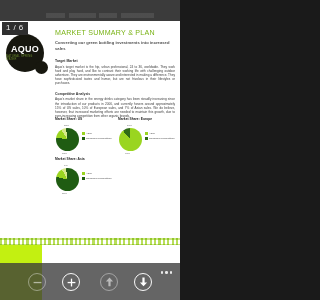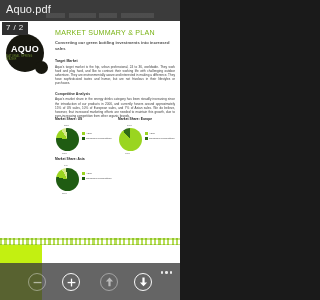--- a/index.html
+++ b/index.html
@@ -150,27 +150,26 @@
     display: flex; gap: 2px;
   }
   .ellipsis i { width: 2.5px; height: 2.5px; background: #eaeaea; border-radius: 50%; display: block; }
 </style>
 </head>
 <body>
 
 <div id="app">
 
   <div class="appbar">
-    <div class="appbar-title">Aquo.pdf</div>
     <div class="appbar-ghost"></div>
   </div>
 
   <div class="page">
 
-    <div class="page-badge">7 / 2</div>
+    <div class="page-badge">1 / 6</div>
 
     <div class="logo-wrap">
       <div class="logo-circle">
         <div class="logo-word">AQUO</div>
         <div class="logo-sub">NATURAL SPRING WATER</div>
       </div>
       <div class="logo-drop"></div>
     </div>
 
     <div class="doc-body">

